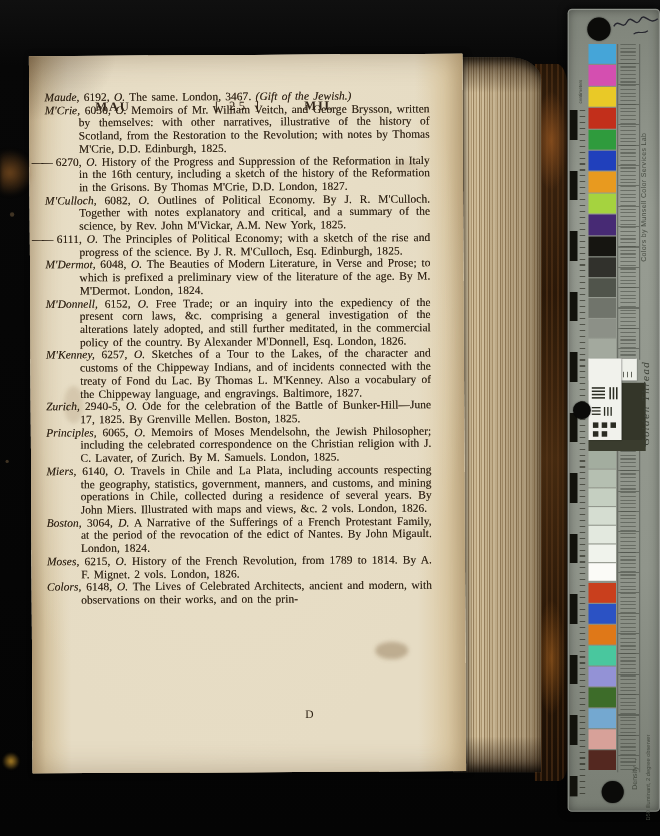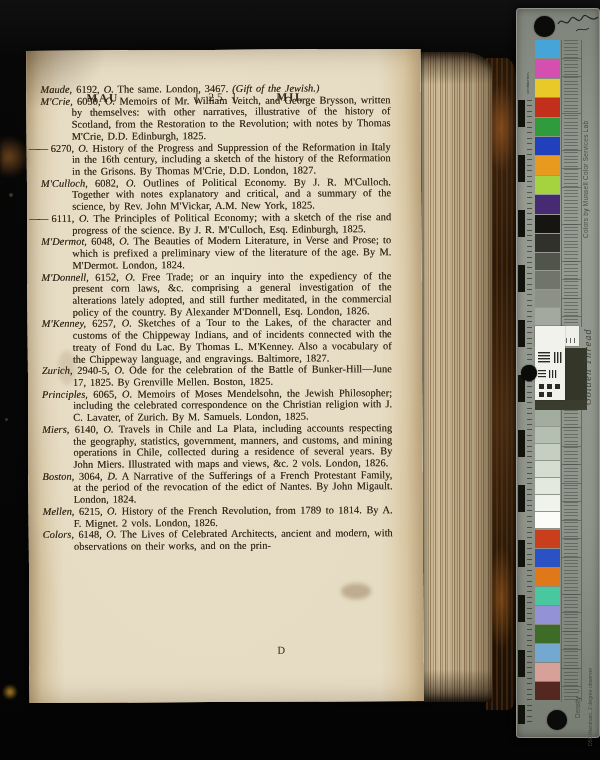--- a/index.html
+++ b/index.html
@@ -132,21 +132,21 @@
         <div class="entry"><span class="nm dash">——</span> <span class="num">6270,</span> <span class="sz">O.</span> <span class="tx">History of the Progress and Suppression of the Reformation in Italy in the 16th century, including a sketch of the history of the Reformation in the Grisons.  By Thomas M'Crie, D.D.  London, 1827.</span></div>
         <div class="entry"><span class="nm">M'Culloch,</span> <span class="num">6082,</span> <span class="sz">O.</span> <span class="tx">Outlines of Political Economy.  By J. R. M'Culloch.  Together with notes explanatory and critical, and a summary of the science, by Rev. John M'Vickar, A.M. New York, 1825.</span></div>
         <div class="entry"><span class="nm dash">——</span> <span class="num">6111,</span> <span class="sz">O.</span> <span class="tx">The Principles of Political Economy; with a sketch of the rise and progress of the science.  By J. R. M'Culloch, Esq.  Edinburgh, 1825.</span></div>
         <div class="entry"><span class="nm">M'Dermot,</span> <span class="num">6048,</span> <span class="sz">O.</span> <span class="tx">The Beauties of Modern Literature, in Verse and Prose;  to which is prefixed a preliminary view of the literature of the age.  By M. M'Dermot.  London, 1824.</span></div>
         <div class="entry"><span class="nm">M'Donnell,</span> <span class="num">6152,</span> <span class="sz">O.</span> <span class="tx">Free Trade;  or an inquiry into the expediency of the present corn laws, &amp;c. comprising a general investigation of the alterations lately adopted, and still further meditated, in the commercial policy of the country.  By Alexander M'Donnell, Esq.  London, 1826.</span></div>
         <div class="entry"><span class="nm">M'Kenney,</span> <span class="num">6257,</span> <span class="sz">O.</span> <span class="tx">Sketches of a Tour to the Lakes, of the character and customs of the Chippeway Indians, and of incidents connected with the treaty of Fond du Lac.  By Thomas L. M'Kenney.  Also a vocabulary of the Chippeway language, and engravings.  Baltimore, 1827.</span></div>
         <div class="entry"><span class="nm">Zurich,</span> <span class="num">2940-5,</span> <span class="sz">O.</span> <span class="tx">Ode for the celebration of the Battle of Bunker-Hill—June 17, 1825.  By Grenville Mellen.  Boston, 1825.</span></div>
         <div class="entry"><span class="nm">Principles,</span> <span class="num">6065,</span> <span class="sz">O.</span> <span class="tx">Memoirs of Moses Mendelsohn, the Jewish Philosopher;  including the celebrated correspondence on the Christian religion with J. C. Lavater, of Zurich.  By M. Samuels.  London, 1825.</span></div>
         <div class="entry"><span class="nm">Miers,</span> <span class="num">6140,</span> <span class="sz">O.</span> <span class="tx">Travels in Chile and La Plata, including accounts respecting the geography, statistics, government, manners, and customs, and mining operations in Chile, collected during a residence of several years.  By John Miers.  Illustrated with maps and views, &amp;c.  2 vols.  London, 1826.</span></div>
         <div class="entry"><span class="nm">Boston,</span> <span class="num">3064,</span> <span class="sz">D.</span> <span class="tx">A Narrative of the Sufferings of a French Protestant Family, at the period of the revocation of the edict of Nantes.  By John Migault.  London, 1824.</span></div>
-        <div class="entry"><span class="nm">Mellen,</span> <span class="num">6215,</span> <span class="sz">O.</span> <span class="tx">History of the French Revolution, from 1789 to 1814.  By A. F. Mignet.  2 vols.  London, 1826.</span></div>
+        <div class="entry"><span class="nm">Moses,</span> <span class="num">6215,</span> <span class="sz">O.</span> <span class="tx">History of the French Revolution, from 1789 to 1814.  By A. F. Mignet.  2 vols.  London, 1826.</span></div>
         <div class="entry"><span class="nm">Colors,</span> <span class="num">6148,</span> <span class="sz">O.</span> <span class="tx">The Lives of Celebrated Architects, ancient and modern, with observations on their works, and on the prin-</span></div>
       </div>
 
     <div class="sig">D</div>
   </div>
 
   <div class="blob-brown"></div>
   <div class="speck-yellow"></div>
   <div class="bg-speck k1"></div>
   <div class="bg-speck k2"></div>

